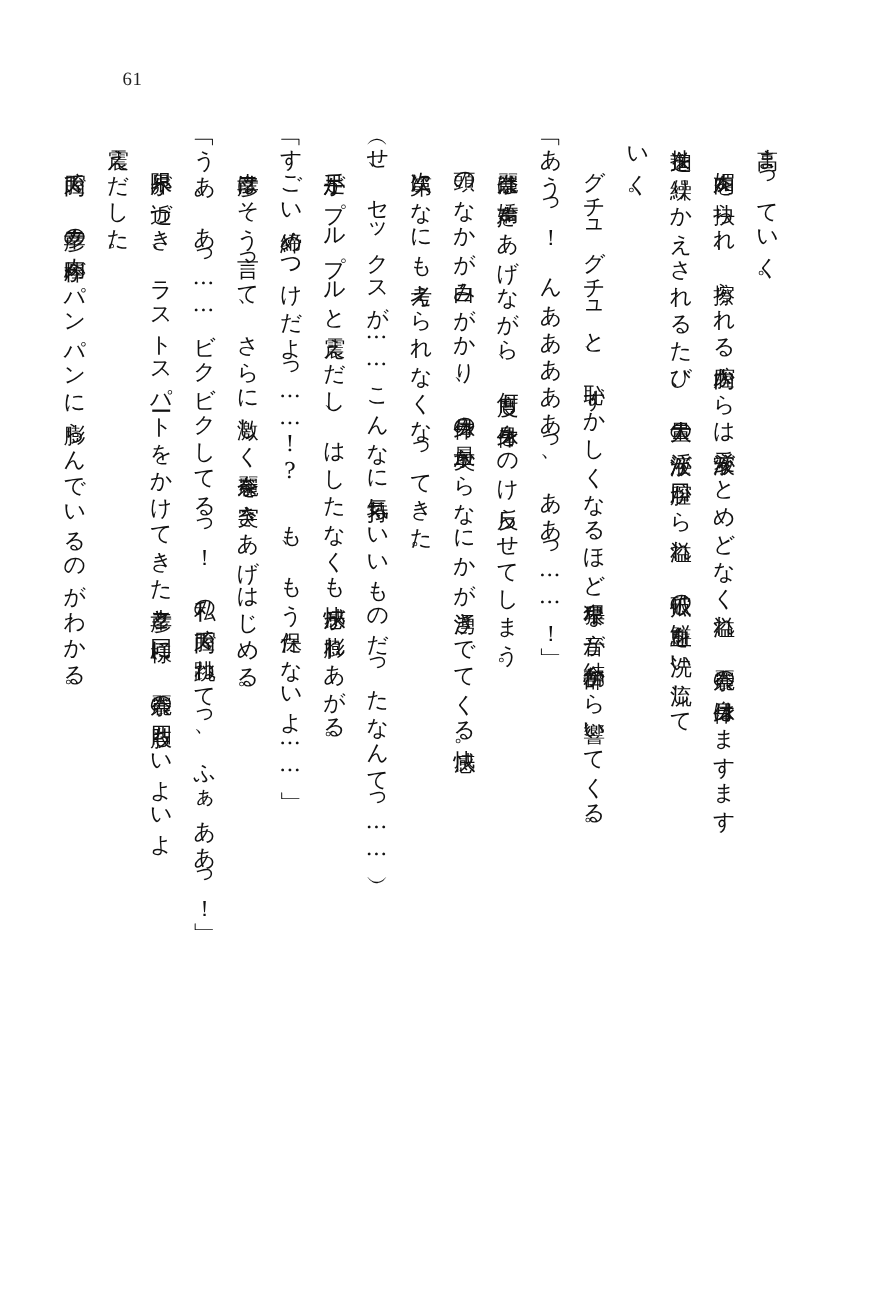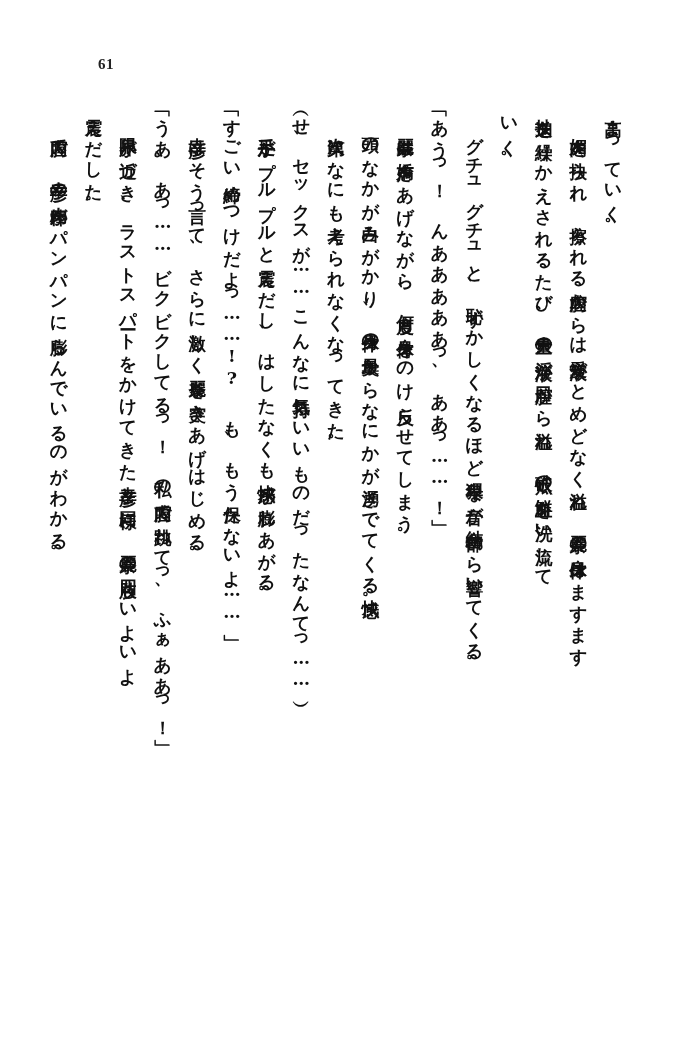--- a/index.html
+++ b/index.html
@@ -13,21 +13,20 @@
     font-family: "Liberation Serif", "DejaVu Serif", serif;
     color: #1a1a1a;
     overflow: hidden;
   }
   .page {
     position: relative;
     width: 700px;
     height: 956px;
     background: #ffffff;
     box-sizing: border-box;
-    font-weight: bold;
   }
   .page-number {
     position: absolute;
     top: 56px;
     left: 98px;
     font-size: 15px;
     font-family: "Liberation Serif", "DejaVu Serif", serif;
     color: #222;
     letter-spacing: 0.5px;
   }

